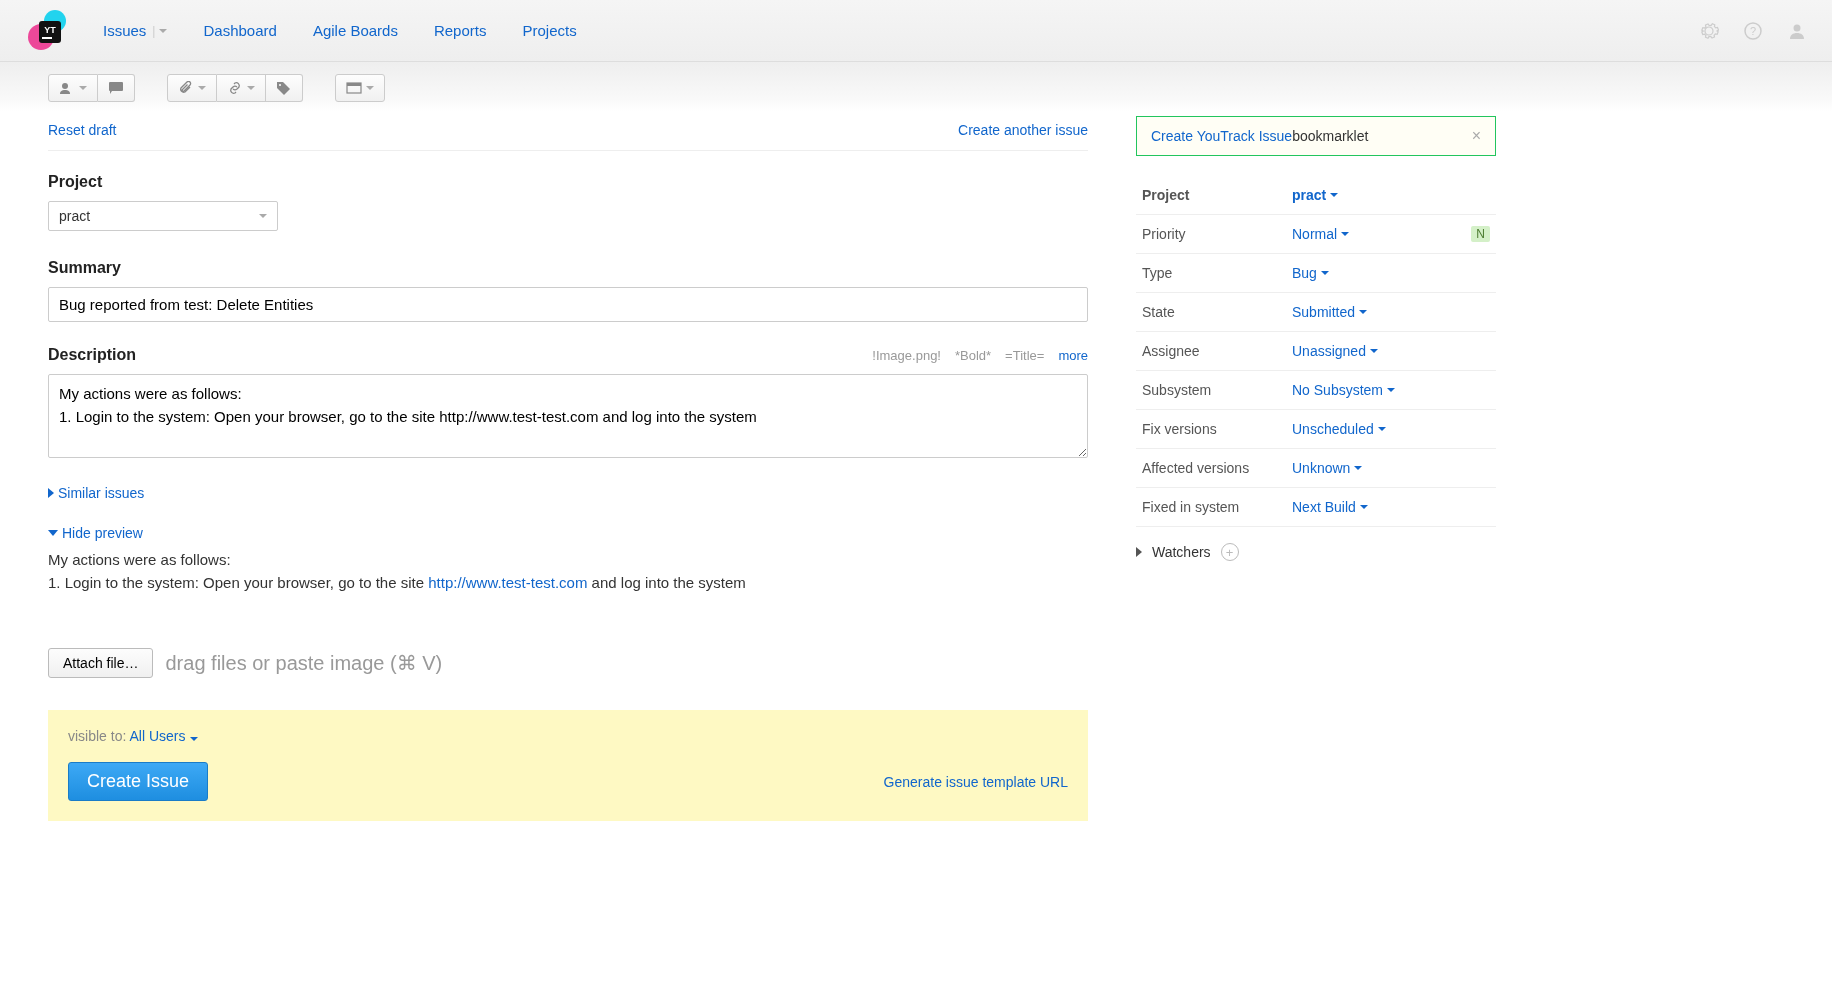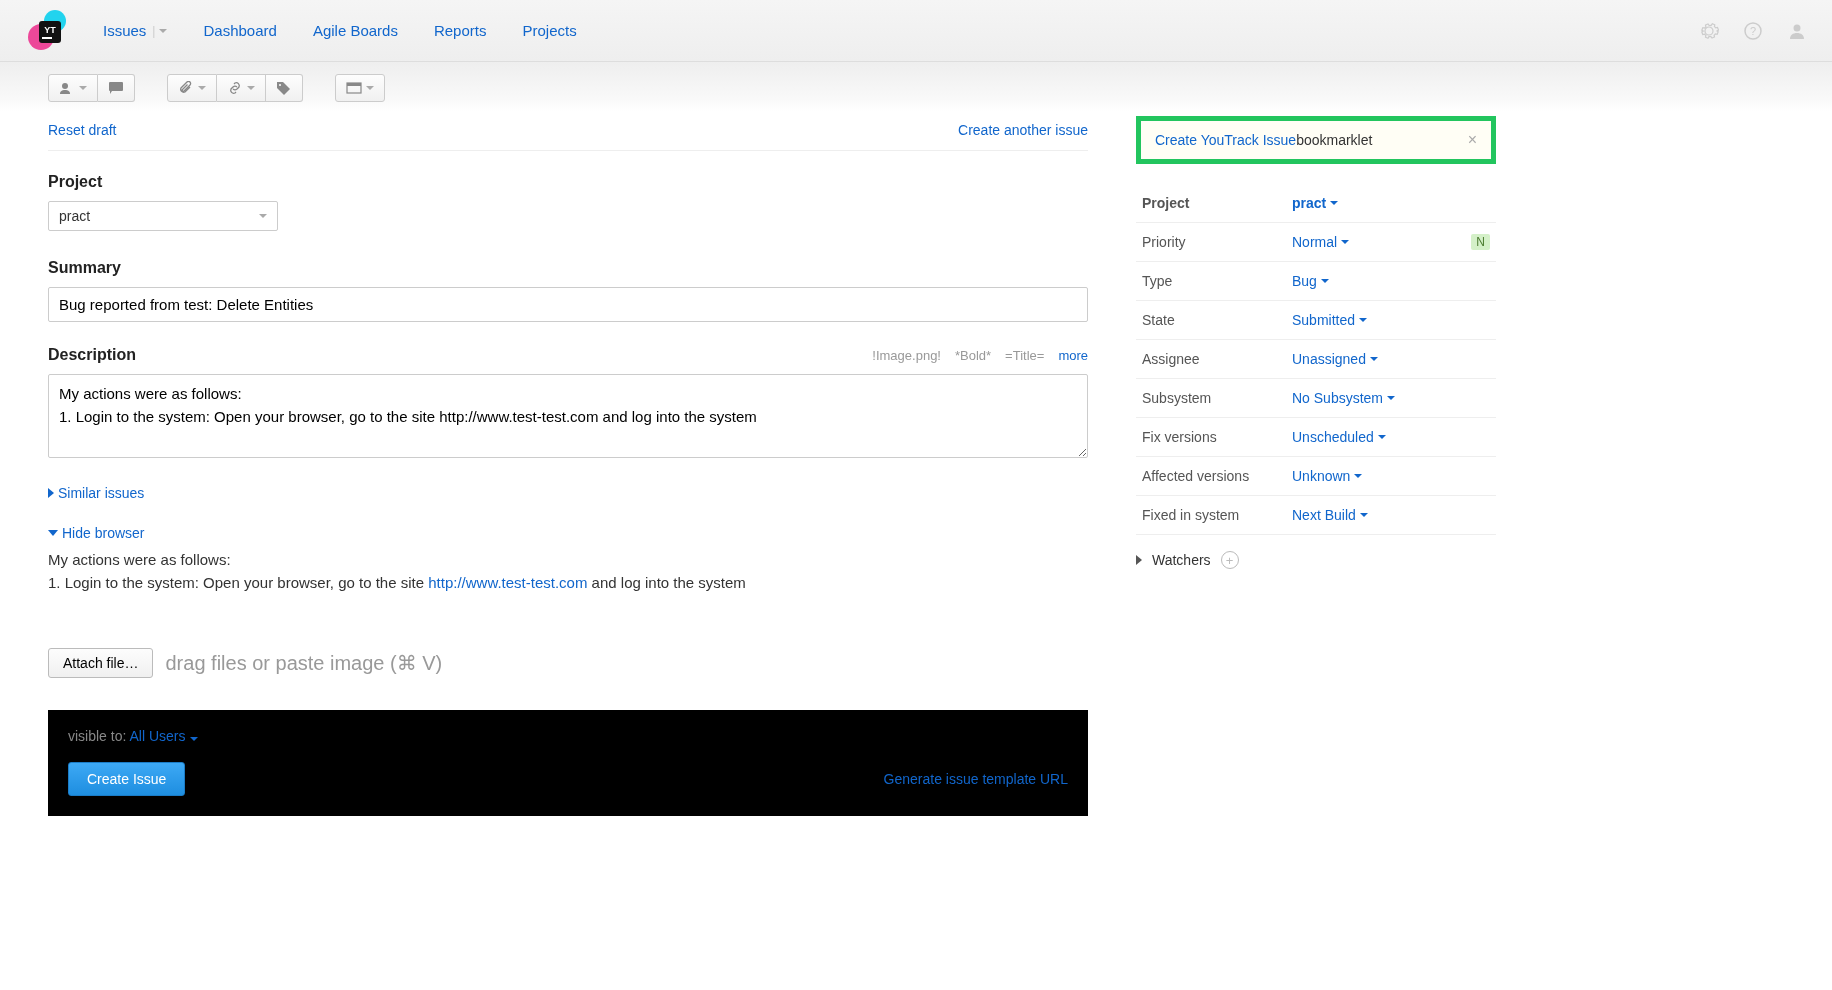--- a/index.html
+++ b/index.html
@@ -43,27 +43,27 @@
 .toggle-link .tri-right { width: 0; height: 0; border-top: 5px solid transparent; border-bottom: 5px solid transparent; border-left: 6px solid #1166cc; }
 .toggle-link .tri-down { width: 0; height: 0; border-left: 5px solid transparent; border-right: 5px solid transparent; border-top: 6px solid #1166cc; }
 
 .preview-body { margin-top: 8px; font-size: 15px; color: #333; line-height: 1.5; }
 .preview-body a { color: #1166cc; }
 
 .attach-row { margin-top: 54px; display: flex; align-items: center; gap: 12px; }
 .btn-gray { background: linear-gradient(to bottom, #fdfdfd, #f0f0f0); border: 1px solid #bbb; border-radius: 3px; padding: 6px 14px; cursor: pointer; font-size: 14px; }
 .hint-text { color: #999; font-size: 20px; }
 
-.footer-bar { margin-top: 32px; background: #000000; padding: 18px 20px 20px; }
+.footer-bar { margin-top: 32px; background: #fef9c3; padding: 18px 20px 20px; }
 .visible-to { font-size: 14px; color: #888; margin-bottom: 18px; }
 .visible-to .link { color: #1166cc; }
 .footer-actions { display: flex; justify-content: space-between; align-items: center; }
-.btn-primary { background: linear-gradient(to bottom, #3da9f5, #1e8ee0); border: 1px solid #1a7cc7; color: #fff; border-radius: 3px; padding: 8px 18px; font-size: 14px; cursor: pointer; }
-
-.bookmarklet { border: 5px solid #22c55e; background: #fffef5; padding: 10px 14px; display: flex; align-items: center; font-size: 14px; margin-bottom: 20px; }
+.btn-primary { background: linear-gradient(to bottom, #3da9f5, #1e8ee0); border: 1px solid #1a7cc7; color: #fff; border-radius: 3px; padding: 8px 18px; font-size: 18px; cursor: pointer; }
+
+.bookmarklet { border: 1px solid #22c55e; background: #fffef5; padding: 10px 14px; display: flex; align-items: center; font-size: 14px; margin-bottom: 20px; }
 .bookmarklet .close { margin-left: auto; color: #aaa; cursor: pointer; font-size: 16px; }
 
 .props-table { width: 100%; border-collapse: collapse; }
 .props-table tr { border-bottom: 1px solid #eee; }
 .props-table td { padding: 11px 6px; font-size: 14px; vertical-align: middle; }
 .props-table td:first-child { color: #555; width: 150px; }
 .props-table td .val { color: #1166cc; cursor: pointer; display: inline-flex; align-items: center; }
 .props-table td .val.bold { font-weight: bold; }
 .caret-blue { display: inline-block; width: 0; height: 0; border-left: 4px solid transparent; border-right: 4px solid transparent; border-top: 4px solid #1166cc; margin-left: 4px; }
 .badge-n { background: #d4f0c8; color: #4a7a2e; padding: 1px 5px; border-radius: 2px; font-size: 12px; margin-left: 8px; }
@@ -200,21 +200,21 @@
     <textarea class="textarea" style="">My actions were as follows:
 1. Login to the system: Open your browser, go to the site http://www.test-test.com and log into the system</textarea>
 
     <div class="toggle-link">
       <span class="tri-right"></span>
       <span>Similar issues</span>
     </div>
 
     <div class="toggle-link">
       <span class="tri-down"></span>
-      <span>Hide browser</span>
+      <span>Hide preview</span>
     </div>
     <div class="preview-body">
       <div>My actions were as follows:</div>
       <div>
         <span>1. Login to the system: Open your browser, go to the site </span><a>http://www.test-test.com</a><span> and log into the system</span>
       </div>
     </div>
 
     <div class="attach-row">
       <button class="btn-gray">Attach file…</button>

